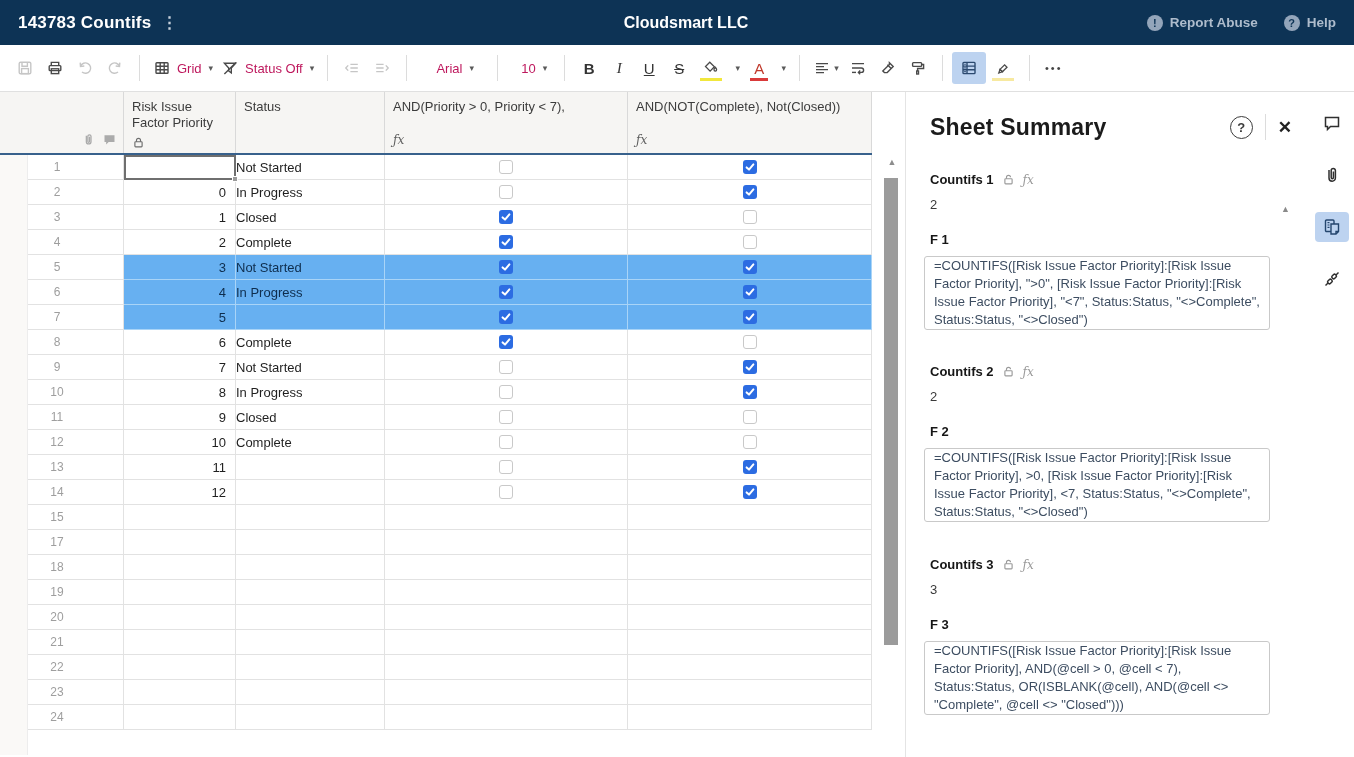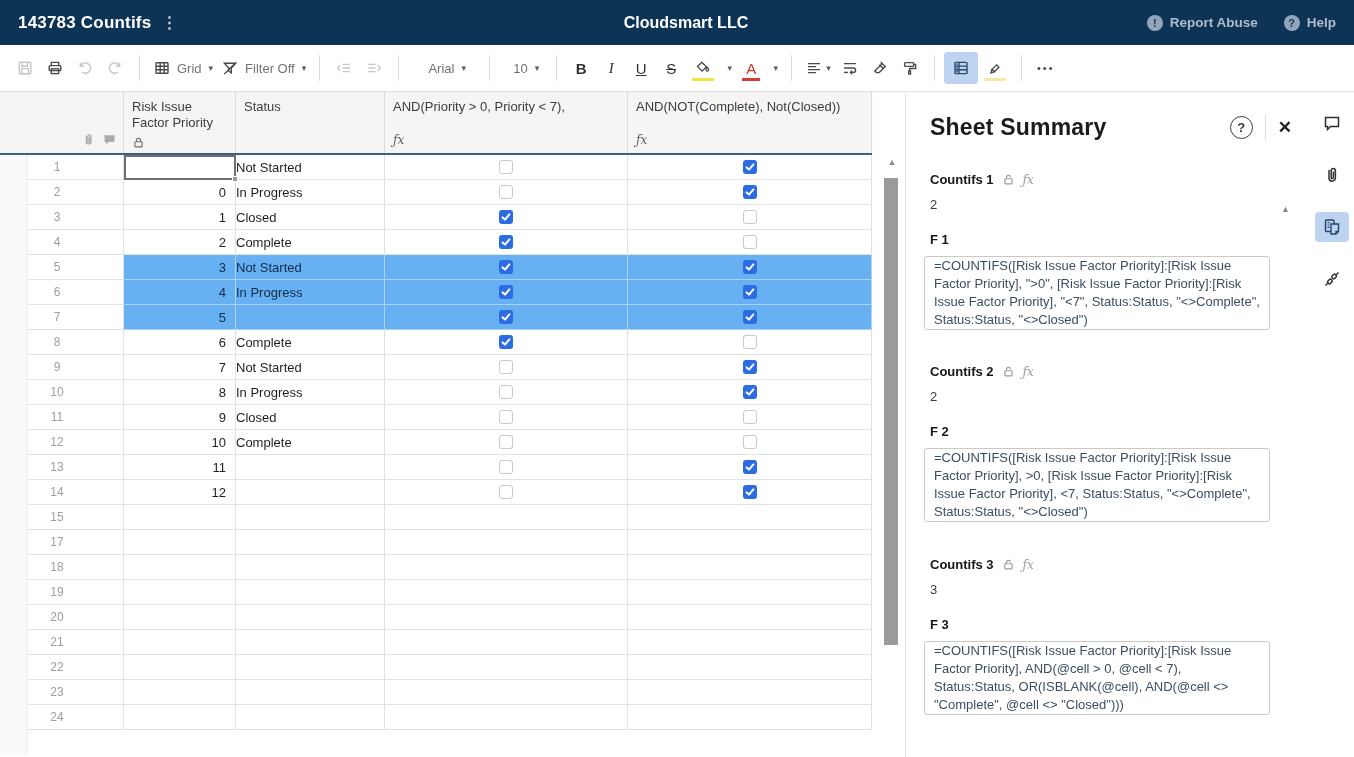--- a/index.html
+++ b/index.html
@@ -21,21 +21,21 @@
                   align-items:center; justify-content:center; }
 
   
   .toolbar { height:47px; border-bottom:1px solid #e0e0e0; display:flex;
              align-items:center; padding:0 10px; }
   .tb-btn { height:32px; min-width:30px; padding:0 4px; display:flex; align-items:center;
             justify-content:center; border-radius:3px; color:#4a4a4a; cursor:pointer;
             position:relative; }
   .tb-btn.disabled { color:#c6c6c6; cursor:default; }
   .tb-btn.active { background:#bdd3f0; }
-  .tb-label { font-size:13px; color:#737373; margin:0 4px 0 6px; }
+  .tb-label { font-size:13px; color:#be185d; margin:0 4px 0 6px; }
   .tb-caret { font-size:9px; color:#5a5a5a; margin-left:3px; }
   .tb-sep { width:1px; height:26px; background:#dcdcdc; margin:0 9px; }
   .tb-glyph { font-size:15px; color:#333; }
   .underbar { position:absolute; left:6px; right:6px; bottom:3px; height:3px; }
   svg.ic { display:block; }
 
   
   .main { position:relative; width:1354px; height:665px; }
 
   .grid-area { position:absolute; left:0; top:0; width:878px; height:665px; overflow:hidden; }
@@ -162,21 +162,21 @@
         <path d="M3 7.2h12M3 10.7h12M7.2 3.8v10.4M11.2 3.8v10.4"></path>
       </svg>
     <span class="tb-label">Grid</span>
     <span class="tb-caret">▾</span>
   </div>
   <div class="tb-btn">
     <svg class="ic" width="18" height="18" viewBox="0 0 18 18" fill="none" stroke="currentColor" stroke-width="1.4">
         <path d="M3.4 4.2h11.2l-4.3 4.9v4.7l-2.6-1.8V9.1z"></path>
         <path d="M3.4 15 L15 3.4"></path>
       </svg>
-    <span class="tb-label">Filter Off</span>
+    <span class="tb-label">Status Off</span>
     <span class="tb-caret">▾</span>
   </div>
   <div class="tb-sep"></div>
 
   <div class="tb-btn disabled">
     <svg class="ic" width="18" height="18" viewBox="0 0 18 18" fill="none" stroke="currentColor" stroke-width="1.4">
         <path d="M7.4 5.4h7.4M7.4 9h7.4M7.4 12.6h7.4"></path>
         <path d="M5.2 6.4 2.8 9l2.4 2.6"></path>
       </svg>
   </div>

